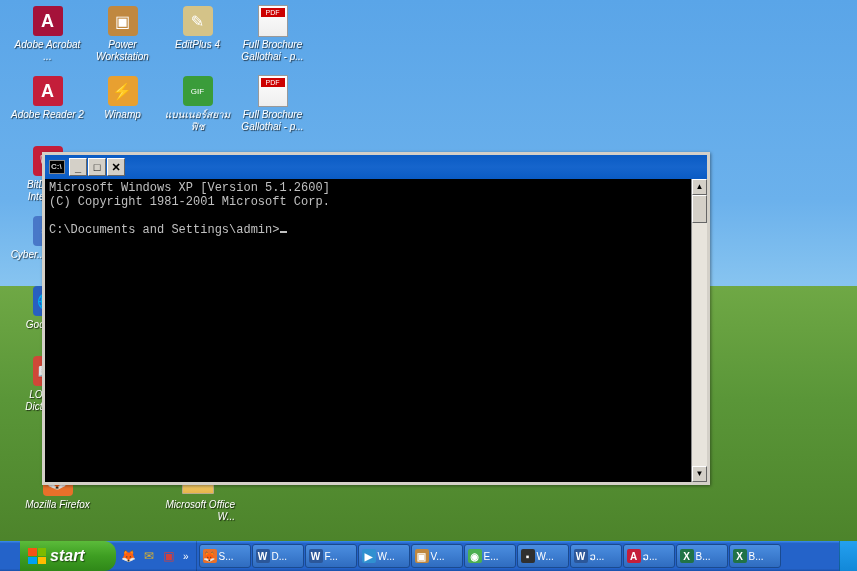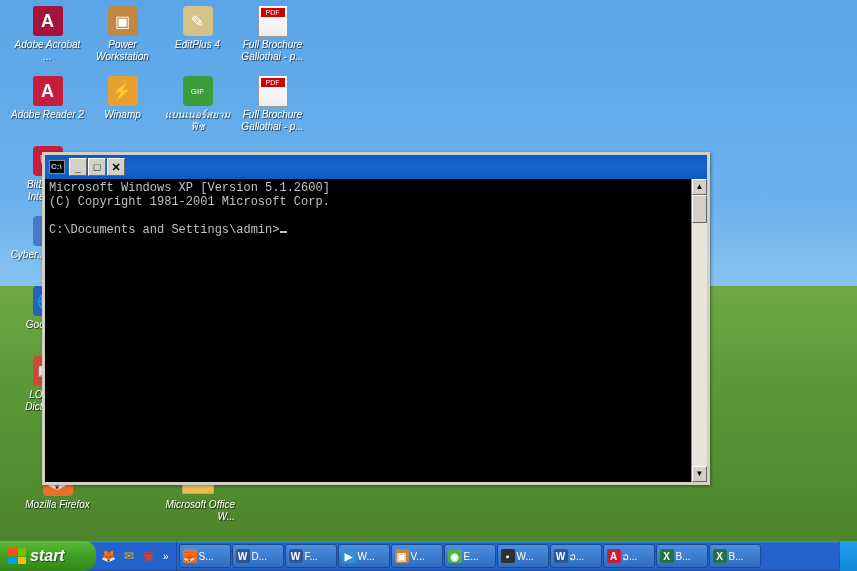--- a/index.html
+++ b/index.html
@@ -85,20 +85,21 @@
   display: flex; align-items: center;
 }
 .start-btn {
   height: 30px; width: 96px;
   background: linear-gradient(to bottom, #5bbb3a 0%, #3e9e22 50%, #2f8818 100%);
   border-radius: 0 12px 12px 0;
   display: flex; align-items: center; padding-left: 8px;
   color: white; font-style: italic; font-weight: bold; font-size: 16px;
   text-shadow: 1px 1px 1px rgba(0,0,0,0.5);
   cursor: pointer;
+  margin-left: 20px;
 }
 .start-btn .logo {
   width: 18px; height: 16px; margin-right: 4px;
   display: grid; grid-template: 1fr 1fr / 1fr 1fr; gap: 1px;
 }
 .start-btn .logo span:nth-child(1){background:#f65314}
 .start-btn .logo span:nth-child(2){background:#7cbb00}
 .start-btn .logo span:nth-child(3){background:#00a1f1}
 .start-btn .logo span:nth-child(4){background:#ffbb00}
 .ql { display: flex; align-items: center; padding: 0 4px; gap: 2px; border-right: 1px solid rgba(0,0,0,0.2); height: 100%; }

